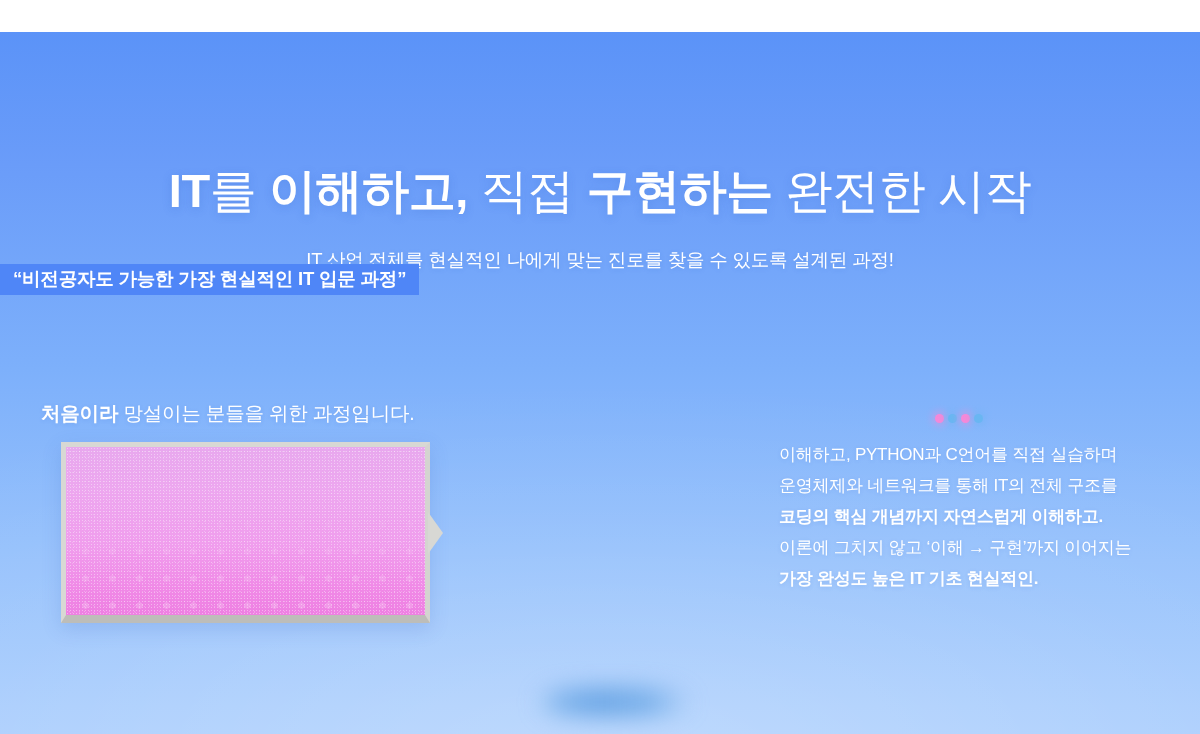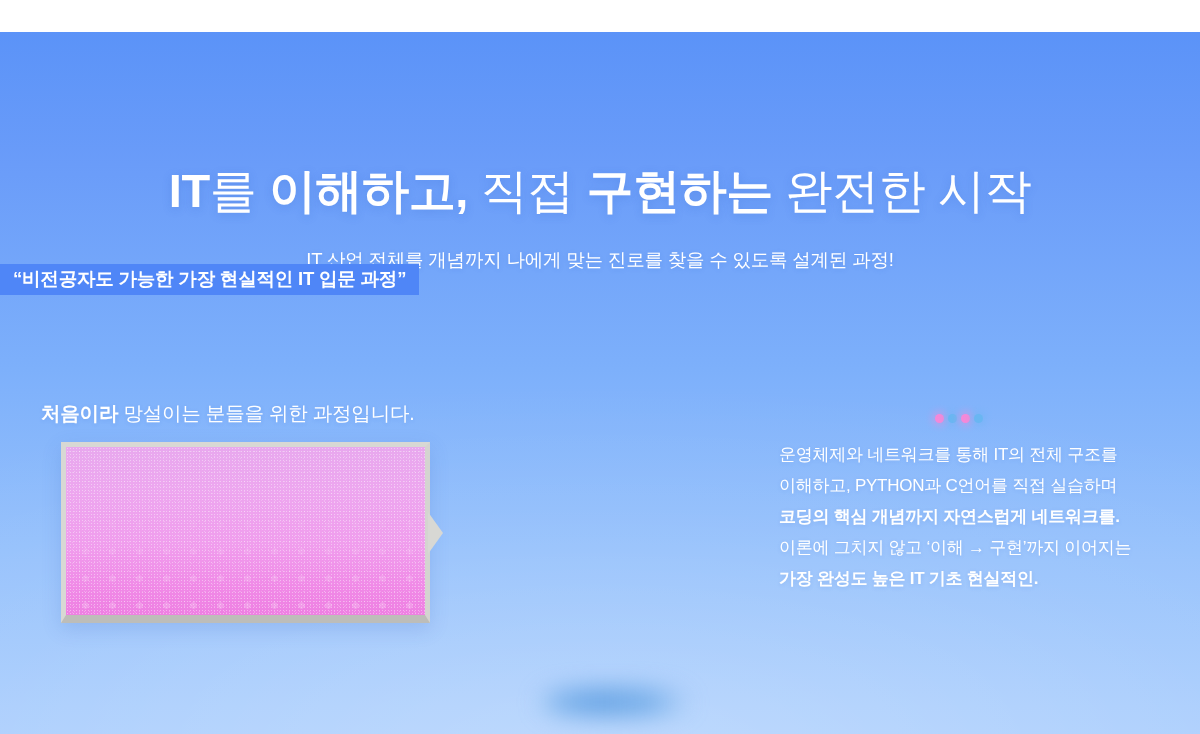--- a/index.html
+++ b/index.html
@@ -235,21 +235,21 @@
 <body>
 
 <div class="stage">
 
   <div class="bg-glow"></div>
 
   <h1 class="headline">
     <span class="hw-bold">IT</span><span class="hw-light">를 </span><span class="hw-bold">이해하고,</span><span class="hw-light"> 직접 </span><span class="hw-bold">구현하는</span><span class="hw-light"> 완전한 시작</span>
   </h1>
 
-  <p class="subtitle">IT 산업 전체를 개념까지 나에게 맞는 진로를 찾을 수 있도록 설계된 과정!</p>
+  <p class="subtitle">IT 산업 전체를 현실적인 나에게 맞는 진로를 찾을 수 있도록 설계된 과정!</p>
 
   <div class="tagline-wrap">
     <span class="tagline">“비전공자도 가능한 가장 현실적인 IT 입문 과정”</span>
   </div>
 
   <h2 class="section-heading">
     <span class="sh-bold">처음이라</span><span class="sh-norm"> 망설이는 분들을 위한 과정입니다.</span>
   </h2>
 
   <div class="card">
@@ -259,22 +259,22 @@
   <div class="card-tail"></div>
 
   <div class="dot-cluster">
     <span class="dot dot-pink dot-i0"></span>
     <span class="dot dot-blue dot-i1"></span>
     <span class="dot dot-pink dot-i2"></span>
     <span class="dot dot-blue dot-i3"></span>
   </div>
 
   <div class="body-copy">
+    <span class="ln ln-norm">이해하고, PYTHON과 C언어를 직접 실습하며</span>
     <span class="ln ln-norm">운영체제와 네트워크를 통해 IT의 전체 구조를</span>
-    <span class="ln ln-norm">이해하고, PYTHON과 C언어를 직접 실습하며</span>
-    <span class="ln ln-bold">코딩의 핵심 개념까지 자연스럽게 네트워크를.</span>
+    <span class="ln ln-bold">코딩의 핵심 개념까지 자연스럽게 이해하고.</span>
     <span class="ln ln-norm">이론에 그치지 않고 ‘이해 → 구현’까지 이어지는</span>
     <span class="ln ln-bold">가장 완성도 높은 IT 기초 현실적인.</span>
   </div>
 
   <div class="blurred-mark"></div>
 
 </div>
 
 </body></html>

